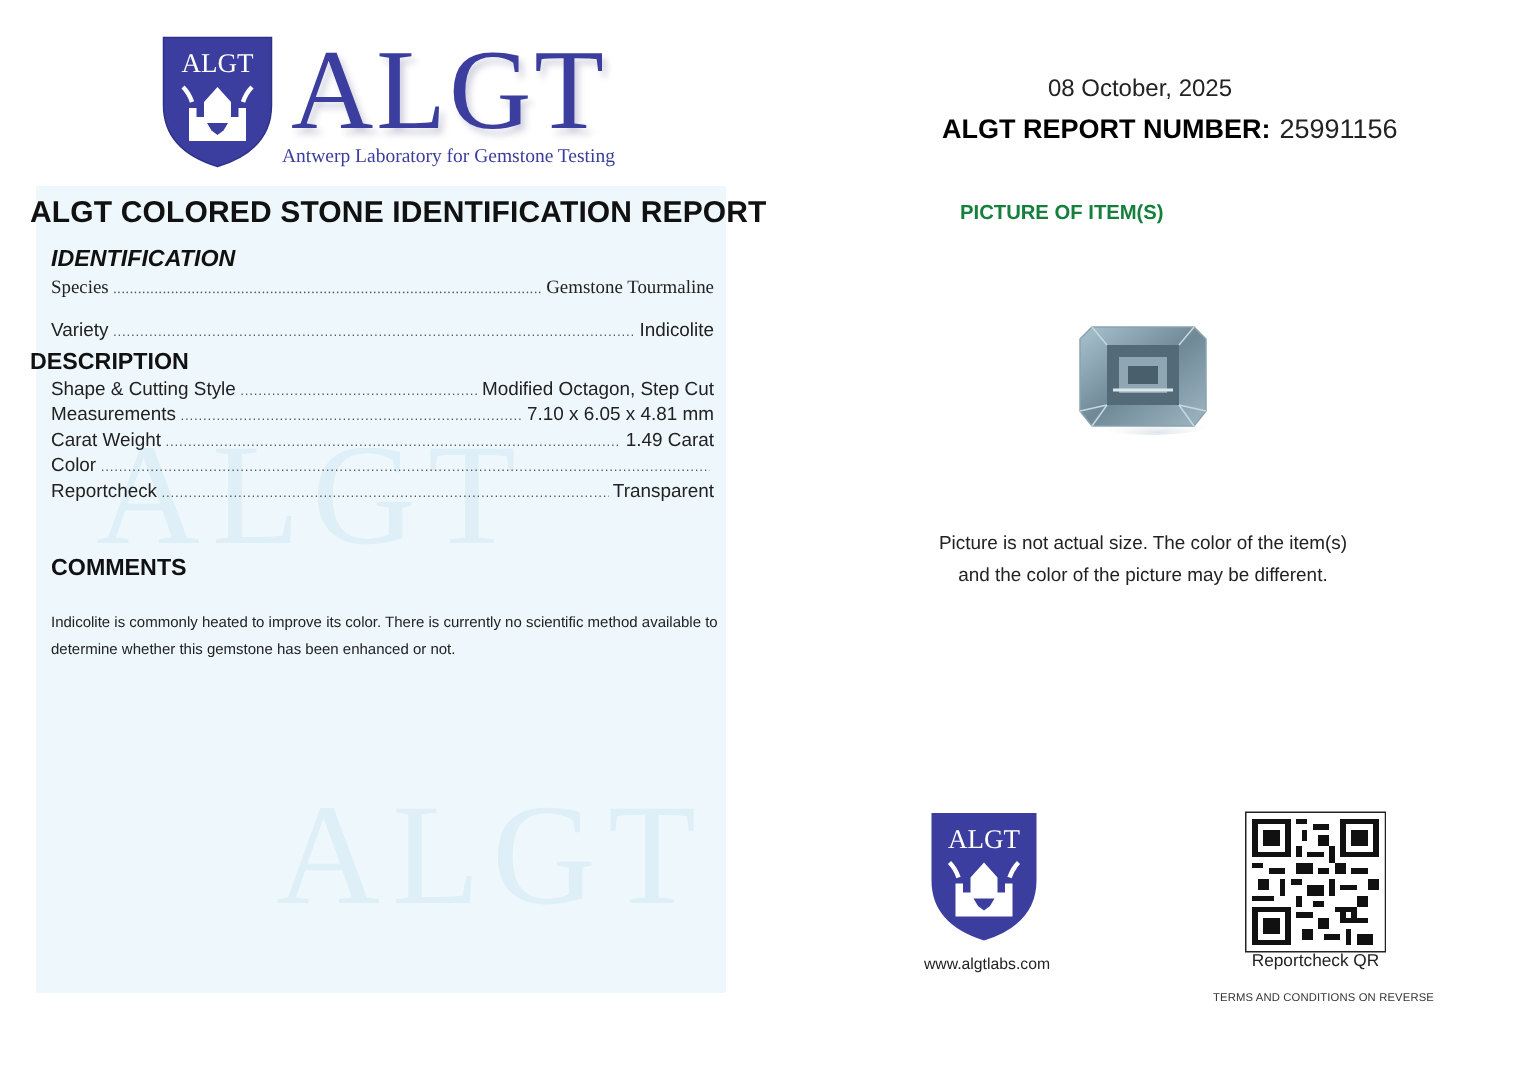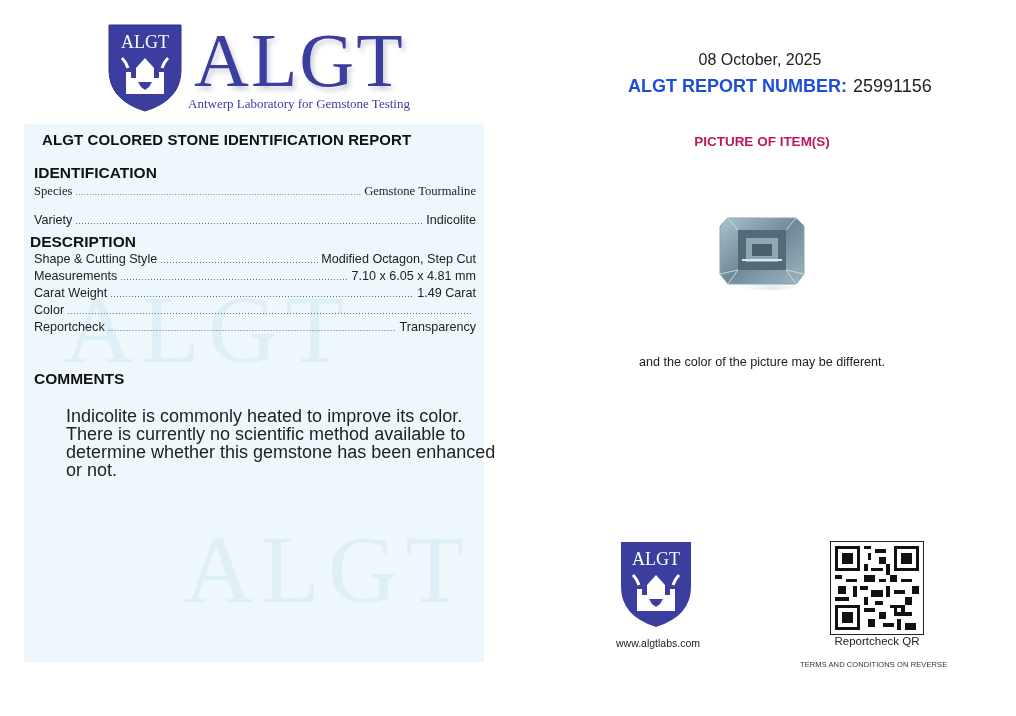--- a/index.html
+++ b/index.html
@@ -24,48 +24,48 @@
 
   
   .panel {
     left: 24px; top: 124px; width: 460px; height: 538px;
     background: #eef8fc;
   }
   .wm {
     position: absolute; font-family: "Liberation Serif", "DejaVu Serif", serif;
     color: #dfeff7; font-size: 96px; letter-spacing: 8px; pointer-events: none;
   }
-  .panel-title { left: 42px; top: 131px; font-size: 15px; font-weight: bold; color: #111; letter-spacing: 0.1px; }
+  .panel-title { left: 20px; top: 131px; font-size: 20px; font-weight: bold; color: #111; letter-spacing: 0.1px; }
   .sec-head { font-size: 15.5px; font-weight: bold; color: #111; }
   .row {
     position: absolute; left: 34px; width: 442px; height: 17px; display: flex; align-items: baseline;
     font-size: 12.6px; color: #222; line-height: 17px;
   }
   .row .lbl { white-space: nowrap; }
   .row .dots {
     flex: 1; overflow: hidden; white-space: nowrap; margin: 0 3px; color: #555; font-size: 9px; letter-spacing: 0.5px;
   }
   .row .val { white-space: nowrap; }
-  .comment { left: 34px; top: 407px; width: 445px; font-size: 18px; line-height: 18px; color: #222; margin-left: 32px; }
+  .comment { left: 34px; top: 407px; width: 445px; font-size: 10px; line-height: 18px; color: #222; }
 
   
   .date { left: 640px; top: 51px; width: 240px; text-align: center; font-size: 16px; color: #222; }
   .report-num { left: 628px; top: 76px; width: 320px; font-size: 18px; white-space: nowrap; }
-  .report-num .k { color: #1d4ed8; font-weight: bold; }
+  .report-num .k { color: #000000; font-weight: bold; }
   .report-num .v { color: #222; margin-left: 6px; }
-  .pic-title { left: 640px; top: 134px; width: 244px; text-align: center; font-size: 13.5px; font-weight: bold; color: #be185d; }
+  .pic-title { left: 640px; top: 134px; width: 244px; text-align: left; font-size: 13.5px; font-weight: bold; color: #15803d; }
   .gem { left: 716px; top: 214px; width: 94px; height: 76px; }
   .disclaimer { left: 600px; top: 352px; width: 324px; text-align: center; font-size: 12.6px; line-height: 21px; color: #222; }
 
   .shield-small { left: 620px; top: 541px; width: 72px; height: 87px; }
   .visit { left: 532px; top: 635px; width: 252px; text-align: center; font-size: 10.5px; line-height: 16px; color: #222; }
 
   .qr { left: 830px; top: 541px; width: 92px; height: 92px; border: 1px solid #222; background:#fff; }
   .qr-label { left: 820px; top: 635px; width: 114px; text-align: center; font-size: 11.5px; color: #222; }
-  .terms { left: 800px; top: 660px; width: 156px; text-align: left; font-size: 7.5px; color: #333; letter-spacing: 0.1px; }
+  .terms { left: 800px; top: 660px; width: 156px; text-align: right; font-size: 7.5px; color: #333; letter-spacing: 0.1px; }
 </style>
 </head>
 <body>
 
 <div class="abs logo-wrap">
   <svg class="shield" viewBox="0 0 74 88">
     <path d="M1 1 H73 V46 Q73 76 37 87 Q1 76 1 46 Z" fill="#3b3e9e" stroke="#2e3189" stroke-width="1"></path>
     <text x="37" y="24" text-anchor="middle" font-family="Liberation Serif, serif" font-size="18" fill="#ffffff">ALGT</text>
     <path d="M18 70 V48 H23 V54 H28 V44 L37 34 L46 44 V54 H51 V48 H56 V70 Z" fill="#ffffff"></path>
     <path d="M30 58 L44 58 L41 63 L37 66 L33 63 Z" fill="#3b3e9e"></path>
@@ -75,33 +75,33 @@
   <div class="logo-sub">Antwerp Laboratory for Gemstone Testing</div>
 </div>
 
 <div class="abs panel">
   <div class="wm" style="left:40px; top:150px;">ALGT</div>
   <div class="wm" style="left:160px; top:390px;">ALGT</div>
 </div>
 
 <div class="abs panel-title">ALGT COLORED STONE IDENTIFICATION REPORT</div>
 
-<div class="abs sec-head" style="left:34px; top:164px;">IDENTIFICATION</div>
+<div class="abs sec-head" style="left:34px; top:164px;font-style:italic;">IDENTIFICATION</div>
 <div class="row" style="top:183px;font-family:Liberation Serif, serif;">
   <span class="lbl">Species</span>
   <span class="dots">................................................................................................................................................................................................................................................</span>
   <span class="val">Gemstone Tourmaline</span>
 </div>
 <div class="row" style="top:212px;">
   <span class="lbl">Variety</span>
   <span class="dots">................................................................................................................................................................................................................................................</span>
   <span class="val">Indicolite</span>
 </div>
 
-<div class="abs sec-head" style="left:30px; top:233px;">DESCRIPTION</div>
+<div class="abs sec-head" style="left:20px; top:233px;">DESCRIPTION</div>
 <div class="row" style="top:251px;">
   <span class="lbl">Shape &amp; Cutting Style</span>
   <span class="dots">................................................................................................................................................................................................................................................</span>
   <span class="val">Modified Octagon, Step Cut</span>
 </div>
 <div class="row" style="top:268px;">
   <span class="lbl">Measurements</span>
   <span class="dots">................................................................................................................................................................................................................................................</span>
   <span class="val">7.10 x 6.05 x 4.81 mm</span>
 </div>
@@ -110,21 +110,21 @@
   <span class="dots">................................................................................................................................................................................................................................................</span>
   <span class="val">1.49 Carat</span>
 </div>
 <div class="row" style="top:302px;">
   <span class="lbl">Color</span>
   <span class="dots">................................................................................................................................................................................................................................................</span>
 </div>
 <div class="row" style="top:319px;">
   <span class="lbl">Reportcheck</span>
   <span class="dots">................................................................................................................................................................................................................................................</span>
-  <span class="val">Transparency</span>
+  <span class="val">Transparent</span>
 </div>
 
 <div class="abs sec-head" style="left:34px; top:370px;">COMMENTS</div>
 <div class="abs comment">Indicolite is commonly heated to improve its color. There is currently no scientific method available to determine whether this gemstone has been enhanced or not.</div>
 
 <div class="abs date">08 October, 2025</div>
 <div class="abs report-num">
   <span class="k">ALGT REPORT NUMBER:</span><span class="v">25991156</span>
 </div>
 <div class="abs pic-title">PICTURE OF ITEM(S)</div>
@@ -144,20 +144,21 @@
   <ellipse cx="52" cy="68" rx="40" ry="8" fill="url(#sh)"></ellipse>
   <path d="M12 4 H80 L88 12 V60 L80 70 H12 L4 60 V12 Z" fill="url(#g1)" stroke="#8aa3ae" stroke-width="1"></path>
   <path d="M22 16 H70 V56 H22 Z" fill="#536b78"></path>
   <path d="M30 24 H62 V48 H30 Z" fill="#8ea7b3"></path>
   <path d="M36 30 H56 V42 H36 Z" fill="#4a5f6c"></path>
   <path d="M12 4 L22 16 M80 4 L70 16 M88 60 L70 56 M4 60 L22 56 M12 70 L22 56 M80 70 L70 56" stroke="#c7d8e0" stroke-width="1"></path>
   <path d="M26 46 H66" stroke="#d9e6ec" stroke-width="2"></path>
 </svg>
 
 <div class="abs disclaimer">
+  <div>Picture is not actual size. The color of the item(s)</div>
   <div>and the color of the picture may be different.</div>
 </div>
 
 <svg class="abs shield-small" viewBox="0 0 72 87">
   <path d="M1 1 H71 V46 Q71 75 36 86 Q1 75 1 46 Z" fill="#3b3e9e"></path>
   <text x="36" y="24" text-anchor="middle" font-family="Liberation Serif, serif" font-size="18" fill="#ffffff">ALGT</text>
   <path d="M17 70 V48 H22 V54 H27 V44 L36 34 L45 44 V54 H50 V48 H55 V70 Z" fill="#ffffff"></path>
   <path d="M29 58 L43 58 L40 63 L36 66 L32 63 Z" fill="#3b3e9e"></path>
   <path d="M13 34 Q17 38 19 44 M59 34 Q55 38 53 44" stroke="#ffffff" stroke-width="3" fill="none"></path>
 </svg>

